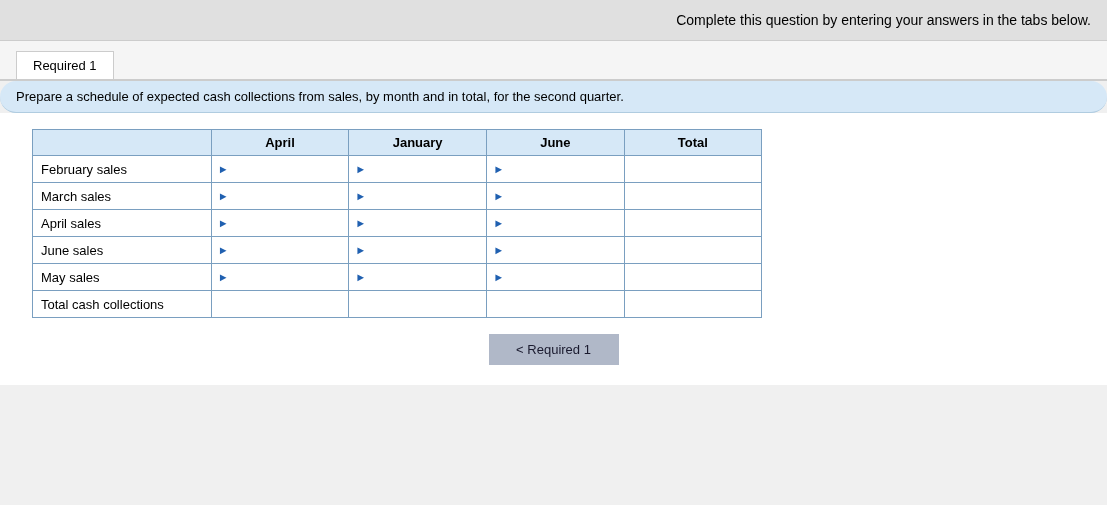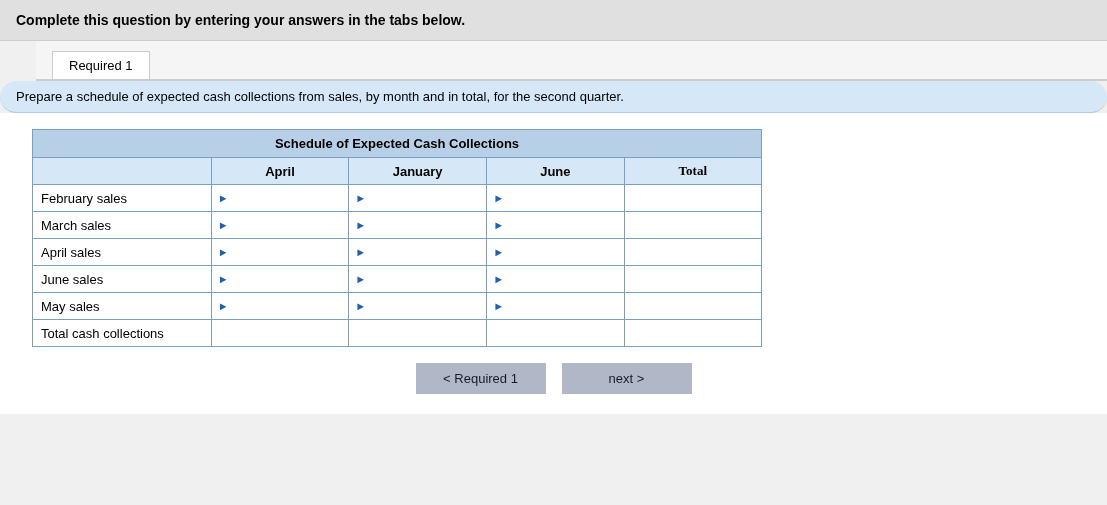--- a/index.html
+++ b/index.html
@@ -12,30 +12,30 @@
     }
 
     .page-wrapper {
       background: #f0f0f0;
       padding: 0;
     }
 
     .header-banner {
       background: #e0e0e0;
       padding: 12px 16px;
-      font-weight: bold;
+      font-weight: normal;
       font-size: 14px;
       border-bottom: 1px solid #ccc;
+      text-align: right;
     }
 
     .tab-area {
       background: #f5f5f5;
       padding: 10px 0 0 16px;
       border-bottom: 2px solid #ccc;
-      margin-left: 36px;
     }
 
     .tab {
       display: inline-block;
       padding: 6px 16px;
       background: #fff;
       border: 1px solid #ccc;
       border-bottom: none;
       font-size: 13px;
       cursor: pointer;
@@ -150,21 +150,21 @@
       font-size: 13px;
       color: #1a1a2e;
       cursor: pointer;
       min-width: 130px;
       text-align: center;
     }
 
     .col-april { width: 140px; }
     .col-may { width: 140px; }
     .col-june { width: 140px; }
-    .col-total { width: 140px; font-family: Liberation Serif, serif; }
+    .col-total { width: 140px; }
   </style>
 </head>
 <body>
 
 <div class="page-wrapper">
 
   <div class="header-banner">
     <span>Complete this question by entering your answers in the tabs below.</span>
   </div>
 
@@ -175,21 +175,20 @@
   </div>
 
   <div class="instruction-bar">
     <span>Prepare a schedule of expected cash collections from sales, by month and in total, for the second quarter.</span>
   </div>
 
   <div class="content-area">
 
     <div class="schedule-container">
 
-      <div class="schedule-title">Schedule of Expected Cash Collections</div>
 
       <table class="schedule-table">
         <thead>
           <tr>
             <th class="row-header"></th>
             <th class="col-april">April</th>
             <th class="col-may">January</th>
             <th class="col-june">June</th>
             <th class="col-total">Total</th>
           </tr>
@@ -354,17 +353,16 @@
               </div>
             </td>
           </tr>
 
         </tbody>
       </table>
     </div>
 
     <div class="footer-buttons">
       <button class="nav-button">&lt; Required 1</button>
-      <button class="nav-button">next  &gt;</button>
     </div>
 
   </div>
 </div>
 
 </body></html>

